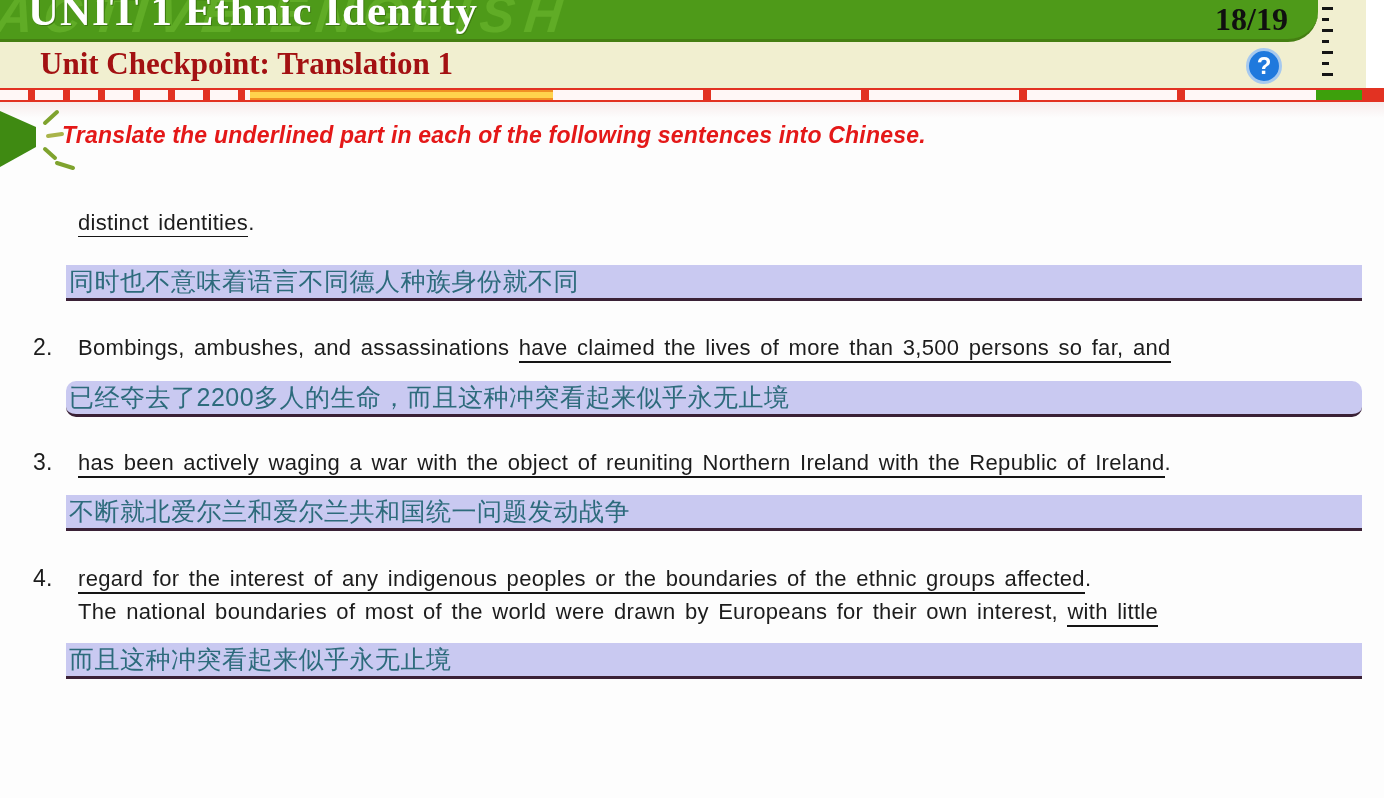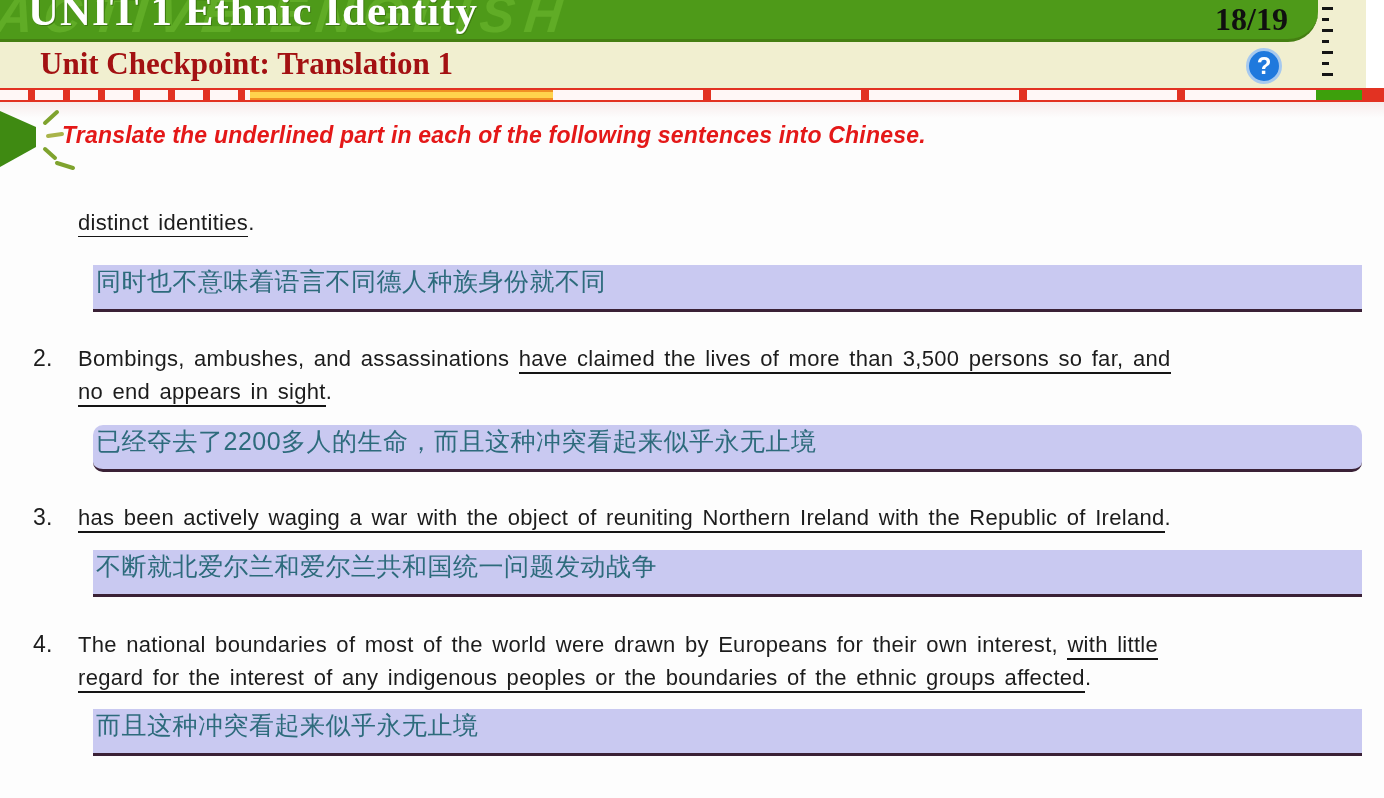--- a/index.html
+++ b/index.html
@@ -76,21 +76,21 @@
           font-size:22px; color:#1c1c1c; letter-spacing:.3px; word-spacing:3px; }
   .clip .inner { display:inline-block; margin-top:-8px; line-height:30px; }
 
   .item { position:relative; margin-left:78px; font-size:22px; color:#1c1c1c;
           line-height:33px; letter-spacing:.3px; word-spacing:3px; }
   .item .num { position:absolute; left:-45px; top:0; font-size:23px; }
   .line { white-space:nowrap; }
   .u { border-bottom:2px solid #151515; padding-bottom:1px; }
 
   .cn-bar {
-    margin-left:93px; margin-right:22px; height:47px;
+    margin-left:66px; margin-right:22px; height:36px;
     background:#c9c9f1; border-bottom:3px solid #3a2136;
     display:flex; overflow:hidden;
   }
   .cn { font-size:25px; color:#2d6b7c; padding-left:3px; letter-spacing:.5px; white-space:nowrap; }
 
   .mt-bar1 { margin-top:28px; } .mt-item2 { margin-top:30px; } .mt-bar2 { margin-top:17px;border-radius:10px; }
   .mt-item3 { margin-top:29px; } .mt-bar3 { margin-top:16px; } .mt-item4 { margin-top:31px; }
   .mt-bar4 { margin-top:15px; }
 </style>
 </head>
@@ -142,37 +142,36 @@
     <div class="clip">
       <span class="inner"><span class="u">distinct identities</span><span>.</span></span>
     </div>
     <div class="cn-bar mt-bar1">
       <span class="cn">同时也不意味着语言不同德人种族身份就不同</span>
     </div>
 
     <div class="item mt-item2">
       <span class="num">2.</span>
       <div class="line"><span>Bombings, ambushes, and assassinations </span><span class="u">have claimed the lives of more than 3,500 persons so far, and</span></div>
-      <div class="line"><span class="u">no end appears in sight</span><span>.</span></div>
     </div>
     <div class="cn-bar mt-bar2">
       <span class="cn">已经夺去了2200多人的生命，而且这种冲突看起来似乎永无止境</span>
     </div>
 
     <div class="item mt-item3">
       <span class="num">3.</span>
       <div class="line"><span class="u">has been actively waging a war with the object of reuniting Northern Ireland with the Republic of Ireland</span><span>.</span></div>
     </div>
     <div class="cn-bar mt-bar3">
       <span class="cn">不断就北爱尔兰和爱尔兰共和国统一问题发动战争</span>
     </div>
 
     <div class="item mt-item4">
       <span class="num">4.</span>
+      <div class="line"><span class="u">regard for the interest of any indigenous peoples or the boundaries of the ethnic groups affected</span><span>.</span></div>
       <div class="line"><span>The national boundaries of most of the world were drawn by Europeans for their own interest, </span><span class="u">with little</span></div>
-      <div class="line"><span class="u">regard for the interest of any indigenous peoples or the boundaries of the ethnic groups affected</span><span>.</span></div>
     </div>
     <div class="cn-bar mt-bar4">
       <span class="cn">而且这种冲突看起来似乎永无止境</span>
     </div>
 
   </div>
 </div>
 
 </body></html>

